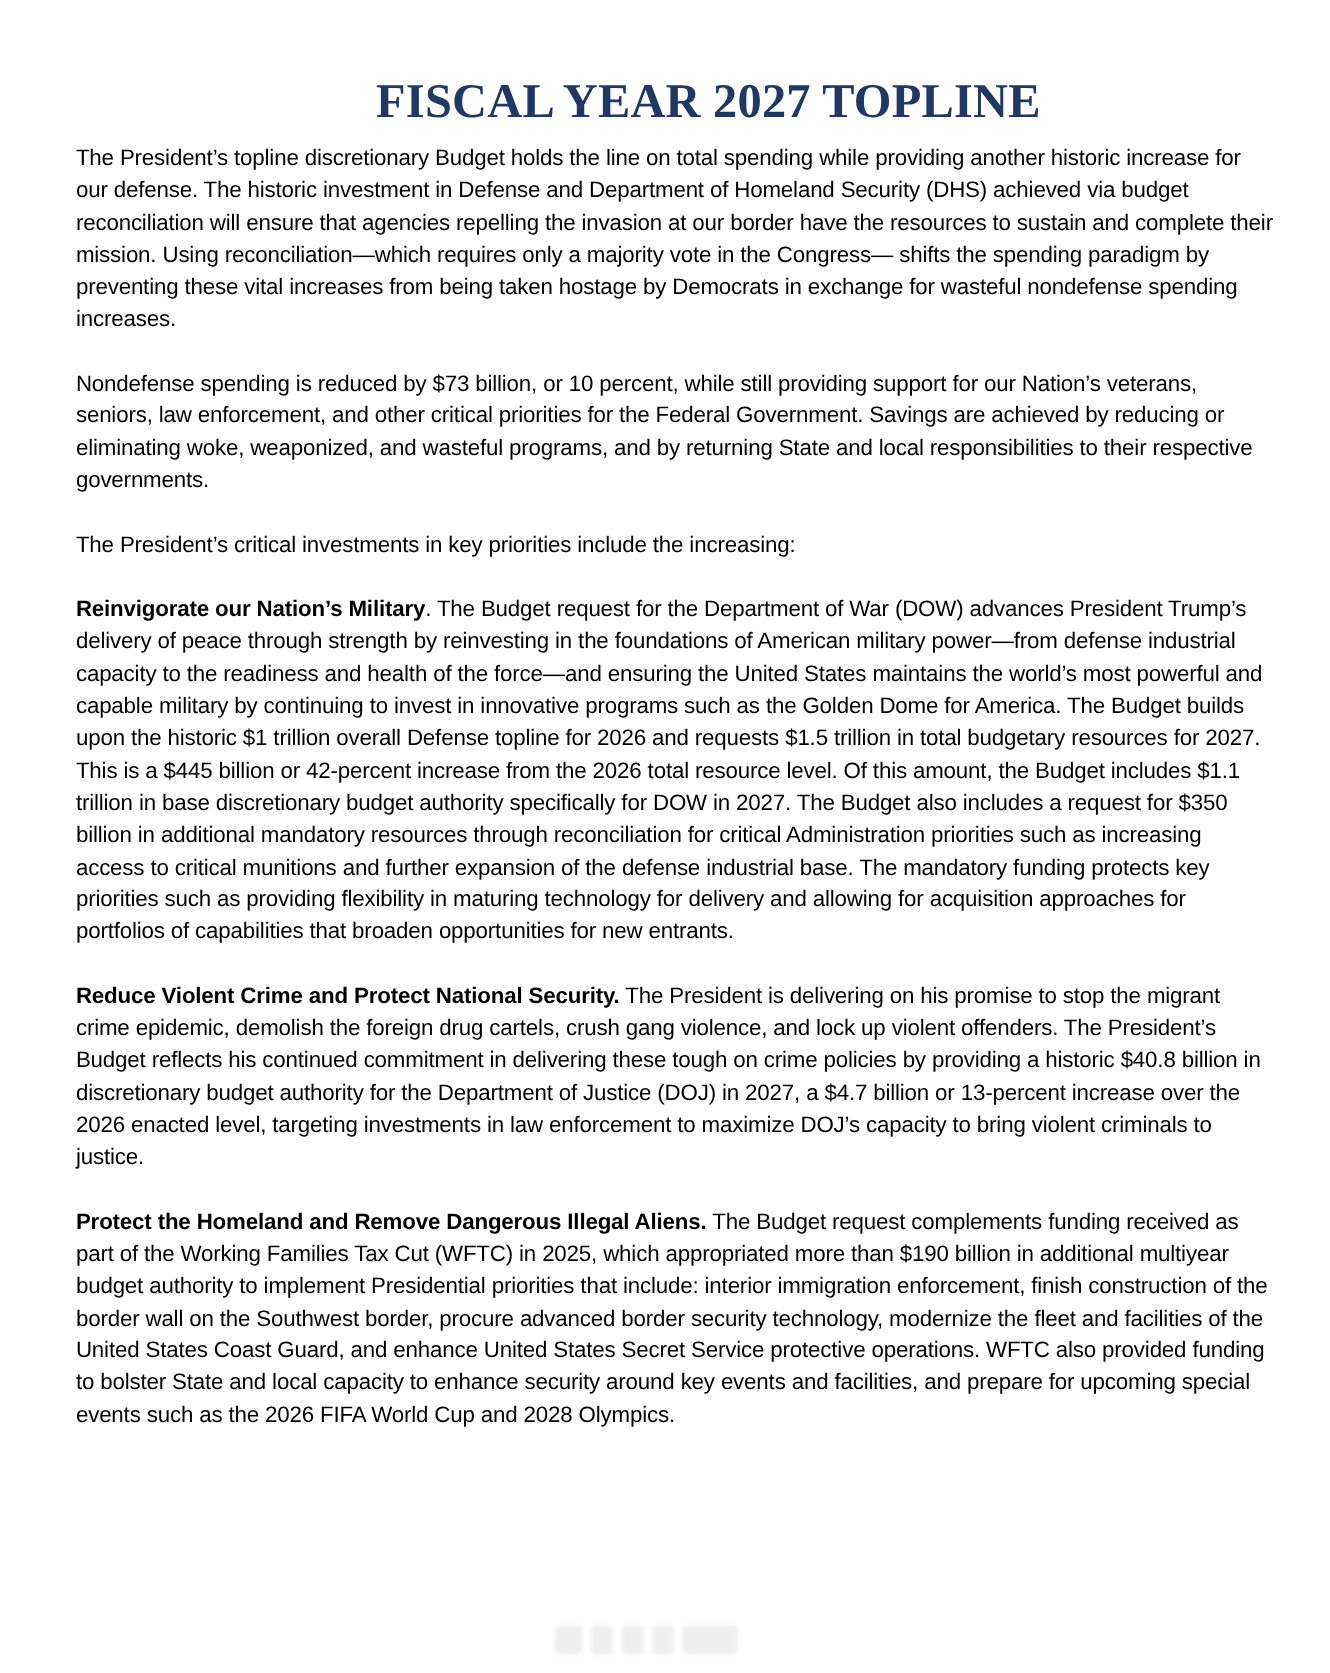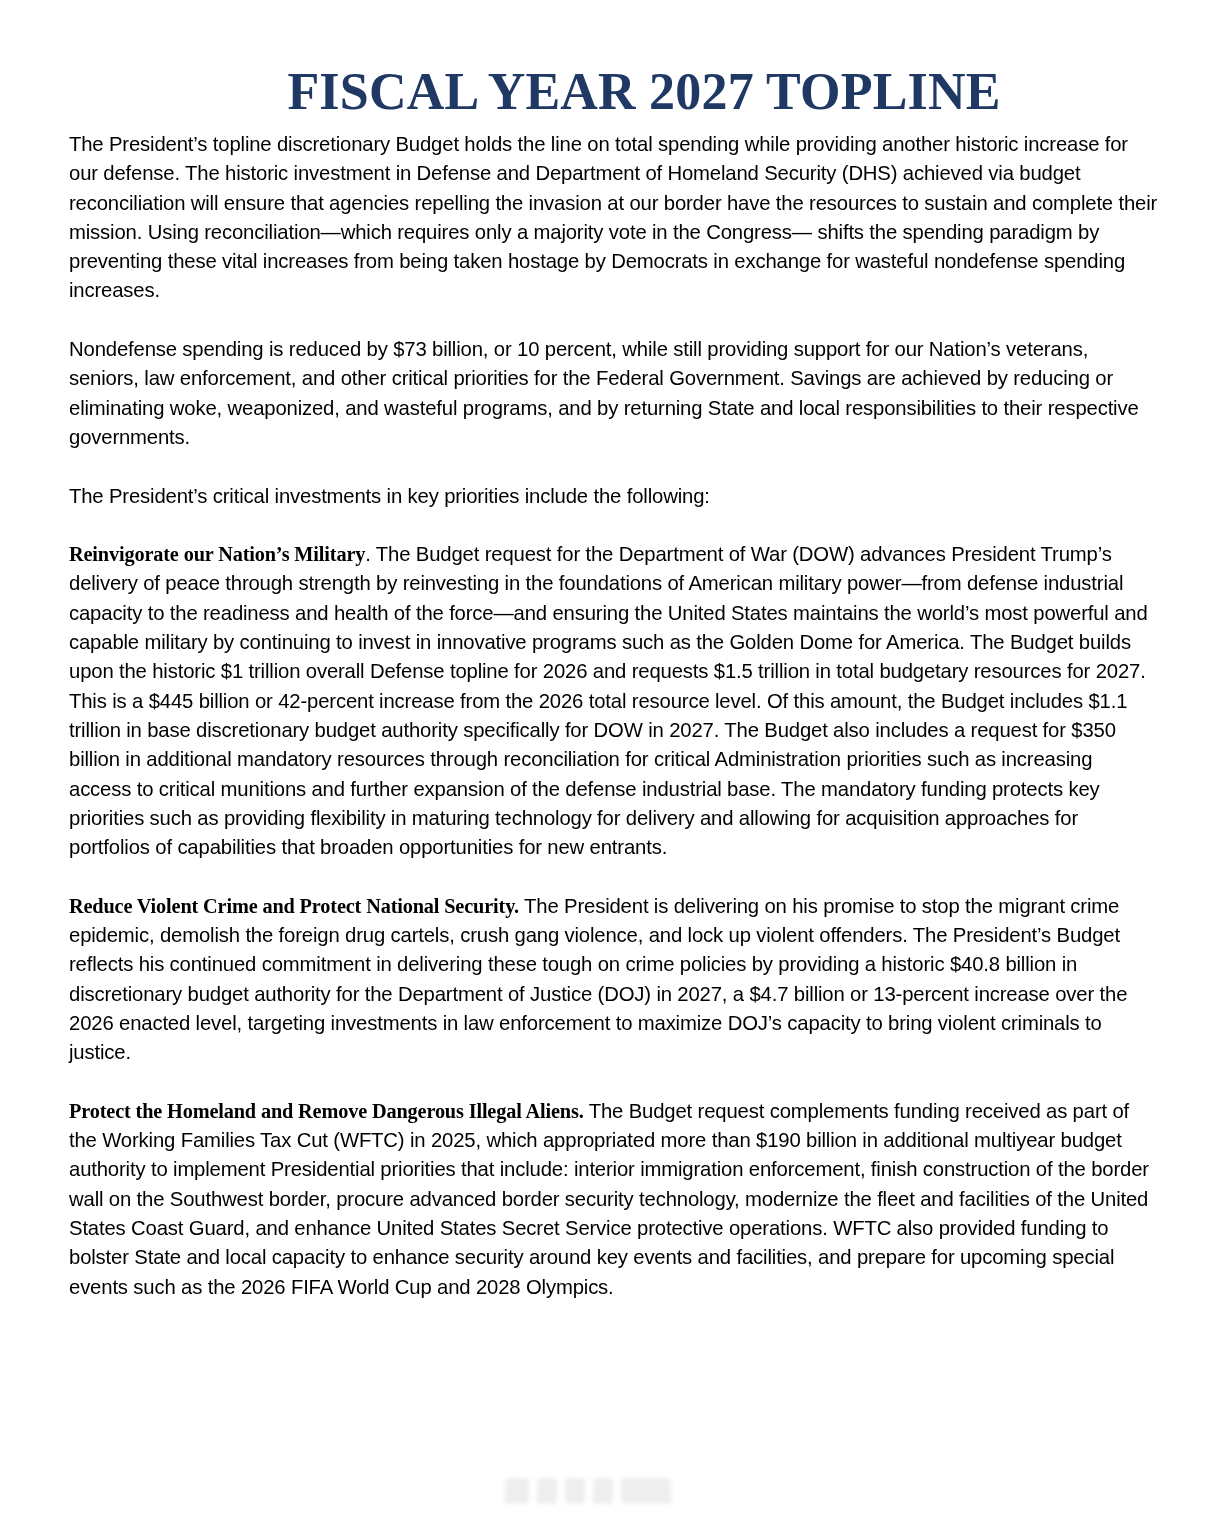--- a/index.html
+++ b/index.html
@@ -15,39 +15,38 @@
     }
     .page {
       position: absolute;
       left: 69px;
       top: 64px;
       width: 1090px;
     }
     .title {
       font-family: "Liberation Serif", "DejaVu Serif", serif;
       font-weight: bold;
-      font-size: 52px;
+      font-size: 44px;
       color: #1f3864;
       text-align: center;
       margin: 0 0 10px 0;
       line-height: 56px;
       padding-left: 60px;
       letter-spacing: 0.2px;
     }
     .para {
       font-family: "Liberation Sans", "DejaVu Sans", sans-serif;
       font-size: 20.3px;
       line-height: 29.3px;
       color: #000000;
       margin: 0 0 29.3px 0;
       letter-spacing: -0.15px;
     }
     .para b {
       font-weight: bold;
-      font-family: Liberation Serif, serif;
     }
     .watermark {
       position: absolute;
       left: 505px;
       top: 1473px;
       width: 200px;
       height: 36px;
       display: flex;
       gap: 8px;
       align-items: center;
@@ -68,21 +67,21 @@
 
   <p class="para">
     <b></b><span>The President’s topline discretionary Budget holds the line on total spending while providing another historic increase for our defense. The historic investment in Defense and Department of Homeland Security (DHS) achieved via budget reconciliation will ensure that agencies repelling the invasion at our border have the resources to sustain and complete their mission. Using reconciliation—which requires only a majority vote in the Congress— shifts the spending paradigm by preventing these vital increases from being taken hostage by Democrats in exchange for wasteful nondefense spending increases.</span>
   </p>
 
   <p class="para">
     <b></b><span>Nondefense spending is reduced by $73 billion, or 10 percent, while still providing support for our Nation’s veterans, seniors, law enforcement, and other critical priorities for the Federal Government. Savings are achieved by reducing or eliminating woke, weaponized, and wasteful programs, and by returning State and local responsibilities to their respective governments.</span>
   </p>
 
   <p class="para">
-    <b></b><span>The President’s critical investments in key priorities include the following:</span>
+    <b></b><span>The President’s critical investments in key priorities include the increasing:</span>
   </p>
 
   <p class="para">
     <b>Reinvigorate our Nation’s Military</b><span>. The Budget request for the Department of War (DOW) advances President Trump’s delivery of peace through strength by reinvesting in the foundations of American military power—from defense industrial capacity to the readiness and health of the force—and ensuring the United States maintains the world’s most powerful and capable military by continuing to invest in innovative programs such as the Golden Dome for America. The Budget builds upon the historic $1 trillion overall Defense topline for 2026 and requests $1.5 trillion in total budgetary resources for 2027. This is a $445 billion or 42-percent increase from the 2026 total resource level. Of this amount, the Budget includes $1.1 trillion in base discretionary budget authority specifically for DOW in 2027. The Budget also includes a request for $350 billion in additional mandatory resources through reconciliation for critical Administration priorities such as increasing access to critical munitions and further expansion of the defense industrial base. The mandatory funding protects key priorities such as providing flexibility in maturing technology for delivery and allowing for acquisition approaches for portfolios of capabilities that broaden opportunities for new entrants.</span>
   </p>
 
   <p class="para">
     <b>Reduce Violent Crime and Protect National Security.</b><span> The President is delivering on his promise to stop the migrant crime epidemic, demolish the foreign drug cartels, crush gang violence, and lock up violent offenders. The President’s Budget reflects his continued commitment in delivering these tough on crime policies by providing a historic $40.8 billion in discretionary budget authority for the Department of Justice (DOJ) in 2027, a $4.7 billion or 13-percent increase over the 2026 enacted level, targeting investments in law enforcement to maximize DOJ’s capacity to bring violent criminals to justice.</span>
   </p>
 

